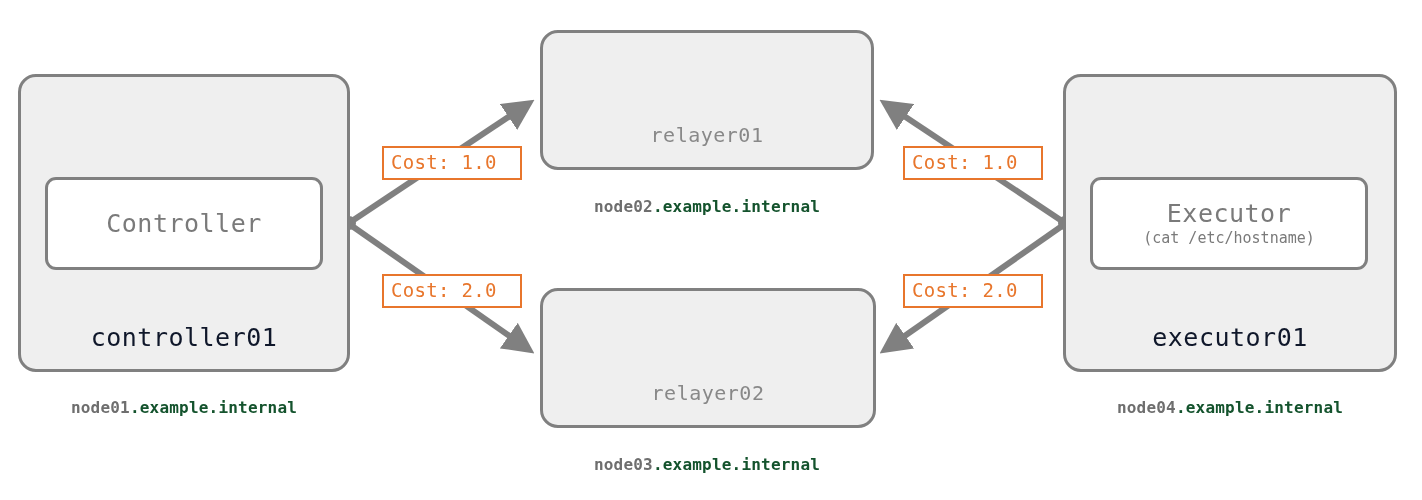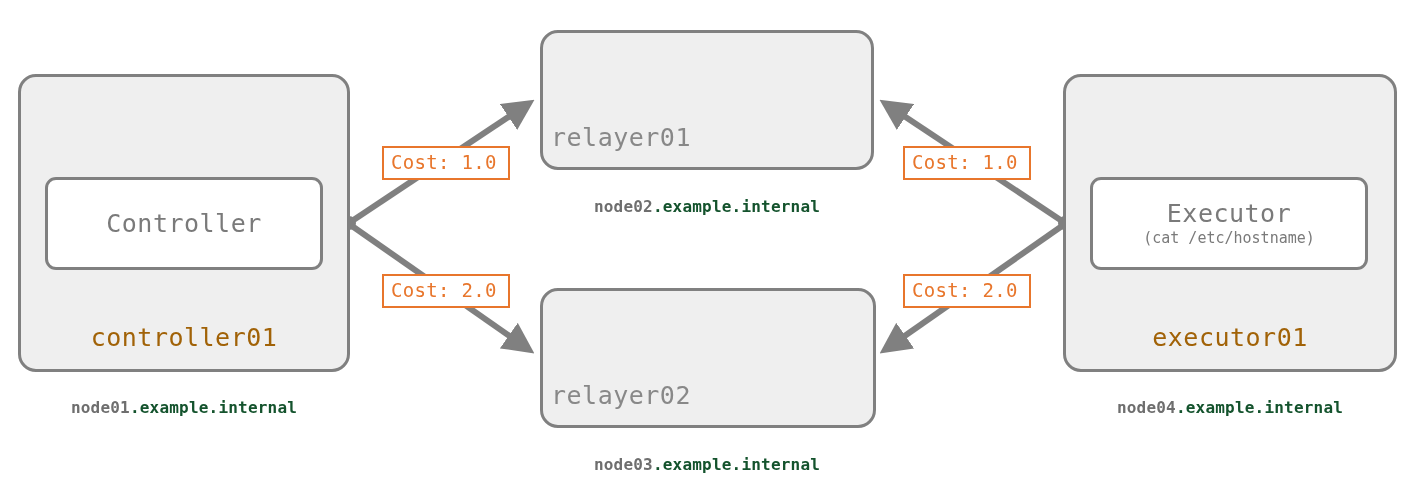--- a/index.html
+++ b/index.html
@@ -70,31 +70,32 @@
     margin-top: 2px;
   }
 
   
   .node-hostname {
     position: absolute;
     left: 0;
     right: 0;
     text-align: center;
     font-size: 25px;
-    color: #a16207;
+    color: #0f172a;
     white-space: nowrap;
     letter-spacing: 0.5px;
   }
 
   
   .node-center-label {
     position: absolute;
-    left: 8px;
+    left: 0;
     right: 0;
-    font-size: 25px;
+    text-align: center;
+    font-size: 20px;
     color: #888888;
     white-space: nowrap;
     letter-spacing: 0.5px;
   }
 
   
   .fqdn-caption {
     position: absolute;
     text-align: center;
     font-size: 16px;
@@ -114,21 +115,21 @@
 
   
   .cost-label {
     position: absolute;
     box-sizing: border-box;
     background: #ffffff;
     border: 2px solid #e8762c;
     color: #e8762c;
     font-size: 19px;
     line-height: 1;
-    padding: 5px 11px 6px 7px;
+    padding: 5px 23px 6px 7px;
     white-space: nowrap;
     letter-spacing: 0.3px;
   }
 </style>
 </head>
 <body>
 
 <div id="diagram-root">
 
   <svg id="edge-layer" width="1422" height="500" viewBox="0 0 1422 500">

